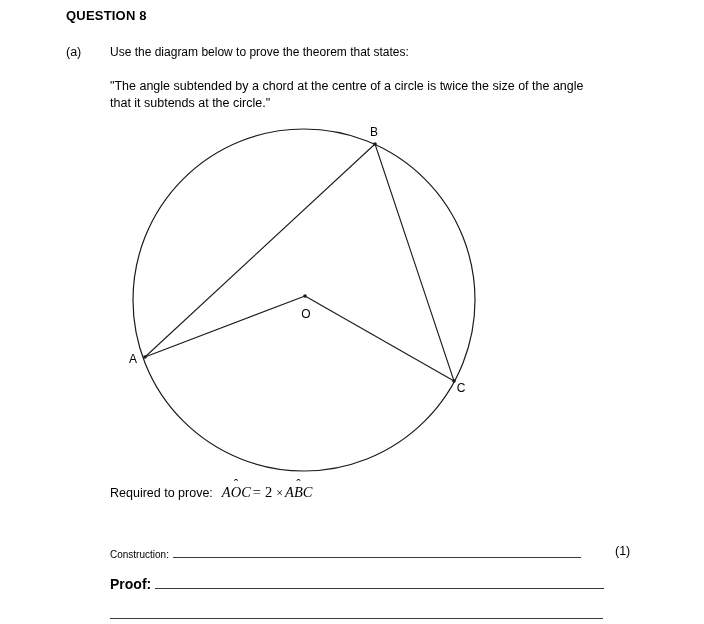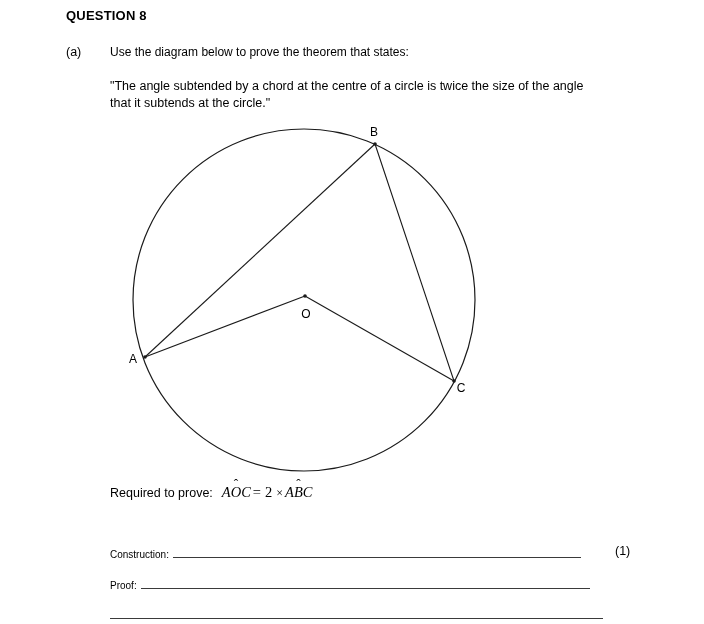--- a/index.html
+++ b/index.html
@@ -120,22 +120,23 @@
     position: absolute;
     left: 110px;
     top: 544px;
     font-size: 10px;
     white-space: nowrap;
   }
   #proof-row {
     position: absolute;
     left: 110px;
     top: 575px;
-    font-size: 10px;
+    font-size: 14px;
     white-space: nowrap;
+    font-weight: bold;
   }
   .answer-rule {
     display: inline-block;
     border-bottom: 1px solid #3a3a3a;
     height: 13px;
     vertical-align: baseline;
     margin-left: 4px;
   }
   #construction-rule { width: 408px; }
   #proof-rule { width: 449px; }

